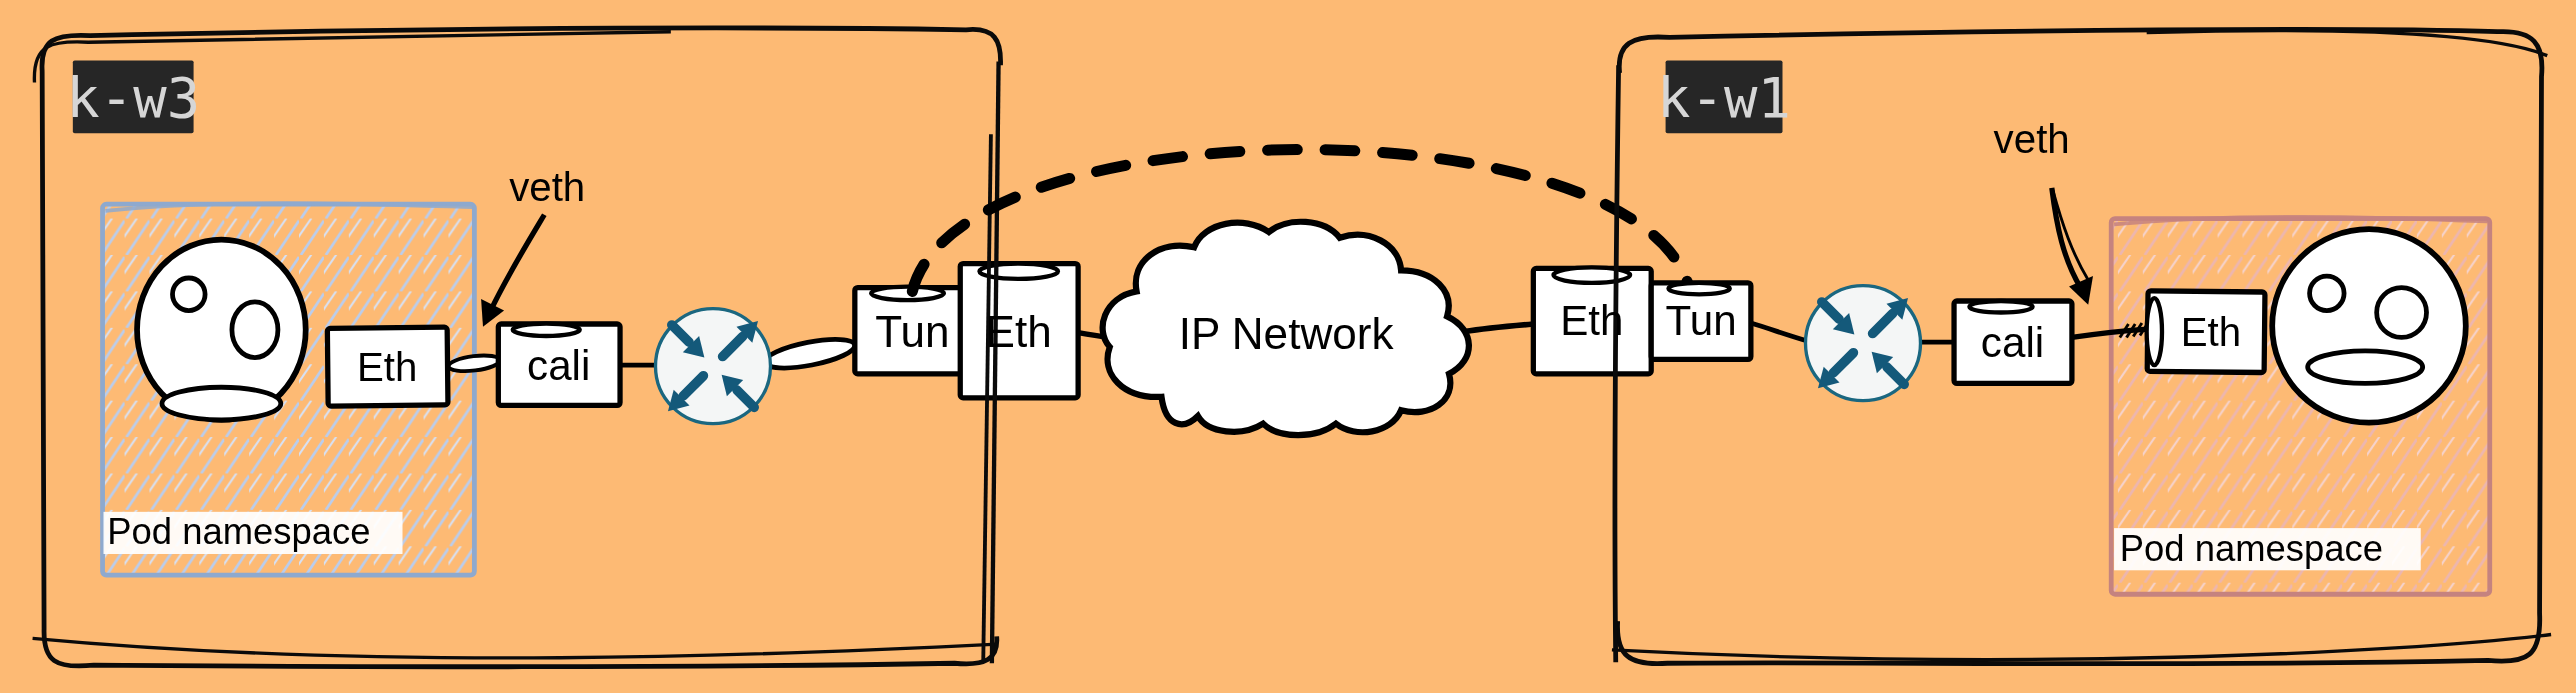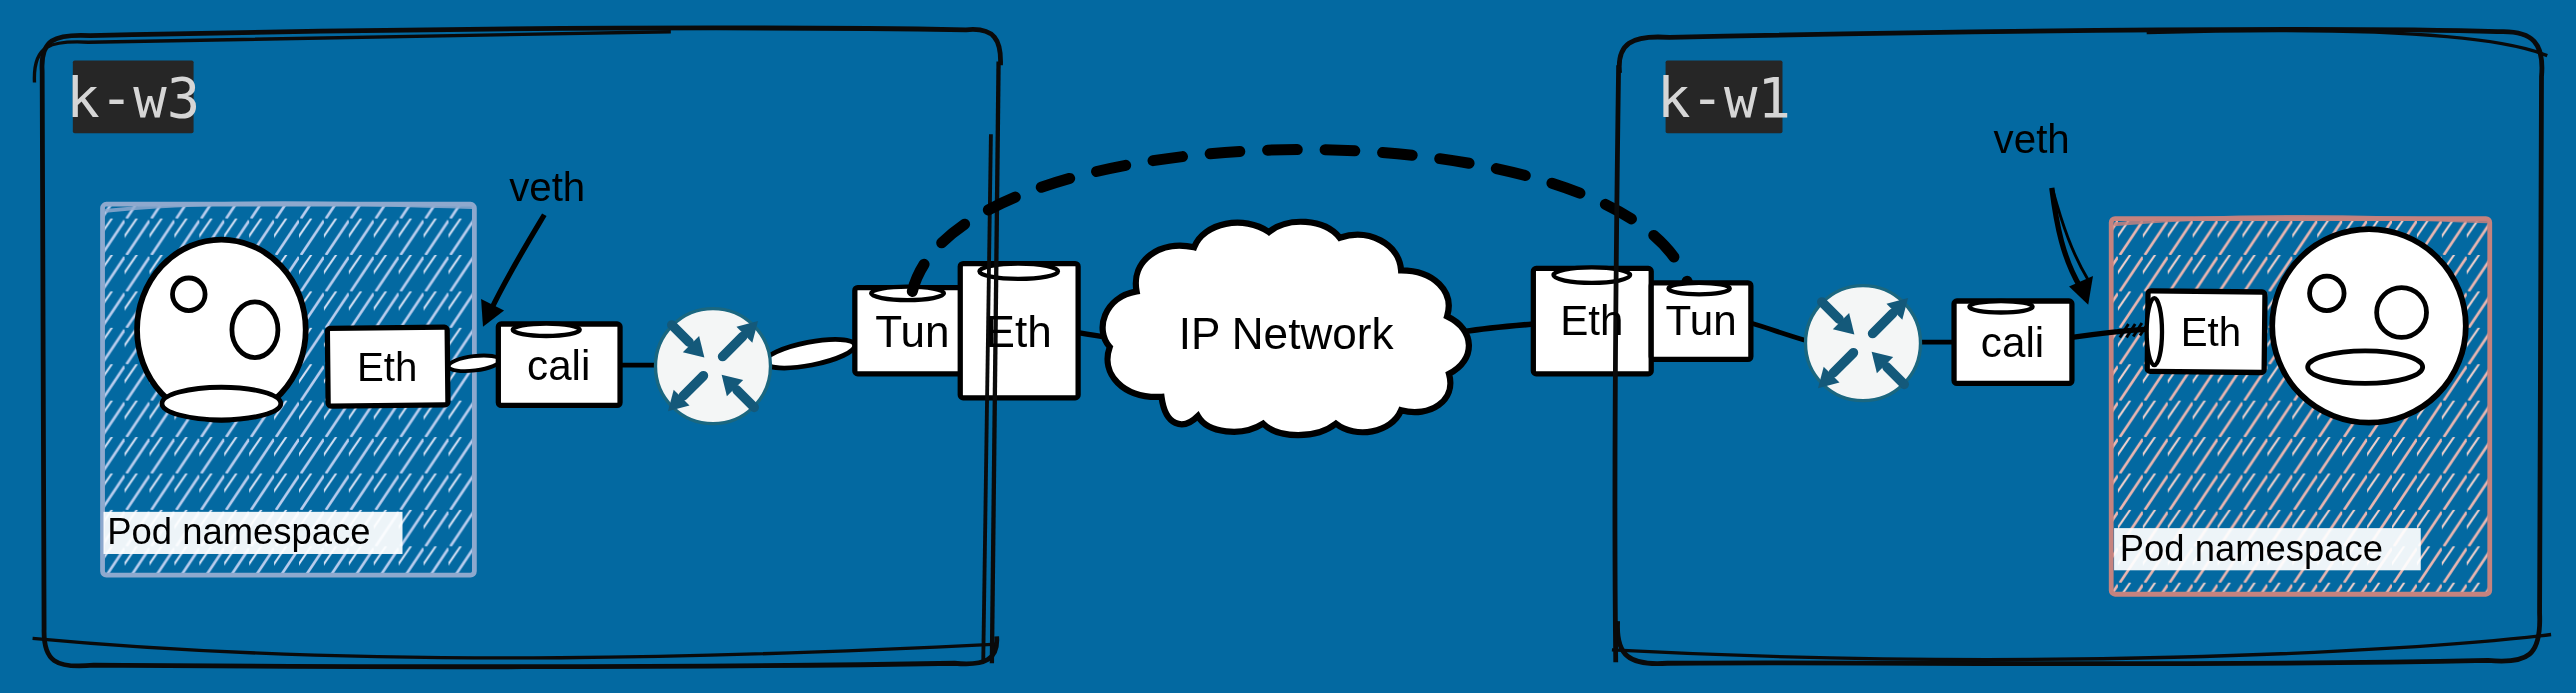--- a/index.html
+++ b/index.html
@@ -1,16 +1,16 @@
 <!DOCTYPE html>
 <html><head>
 <meta charset="utf-8">
 <style>
   html,body{margin:0;padding:0;background:#ffffff;}
-  .canvas{position:relative;width:2576px;height:694px;background:#0369a1;overflow:hidden;text-align:center;}
+  .canvas{position:relative;width:2576px;height:694px;background:#fdba74;overflow:hidden;text-align:center;}
   svg{display:block;}
   text{font-family:"Liberation Sans", sans-serif;}
   .t-badge{font-family:"DejaVu Sans Mono","Liberation Mono",monospace;font-size:58px;}
   .t-box{font-size:44px;}
   .t-box-sm{font-size:42px;}
   .t-box-lg{font-size:46px;}
   .t-cloud{font-size:46px;}
   .t-ns{font-size:38px;}
   .t-veth{font-size:42px;}
 </style>

